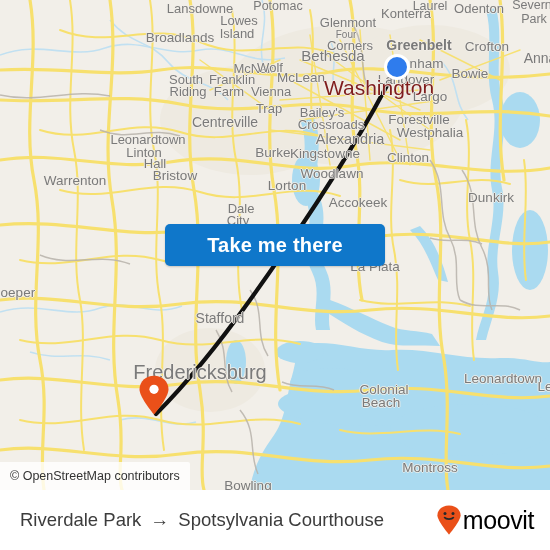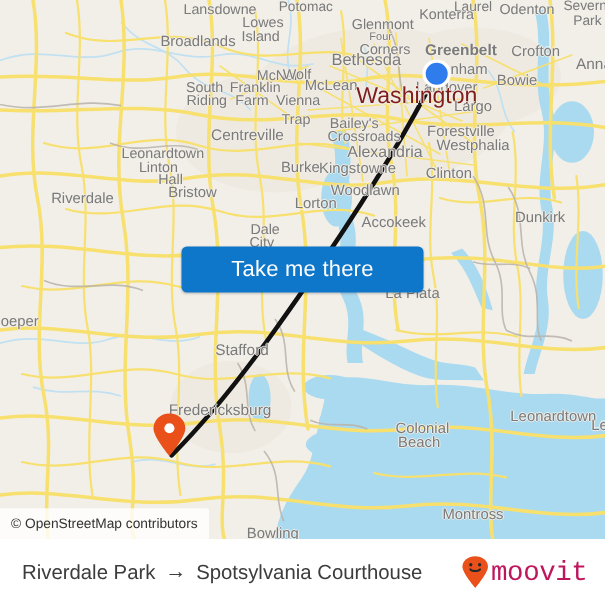--- a/index.html
+++ b/index.html
@@ -58,40 +58,41 @@
 
   
   .cta{
     position:absolute;left:165px;top:224px;width:220px;height:42px;
     background:#0f77ca;border-radius:5px;border:none;
     color:#ffffff;font-size:20px;
     font-family:"Liberation Sans", sans-serif;
     display:flex;align-items:center;justify-content:center;
     cursor:pointer;letter-spacing:.2px;
     box-shadow:0 1px 2px rgba(0,0,0,.18);
+    font-weight:bold;
   }
 
   
   .footer{
     position:absolute;left:0;top:490px;width:550px;height:60px;
     background:#ffffff;
     display:flex;align-items:center;
   }
   .route-title{
     margin-left:20px;display:flex;align-items:center;
     font-size:18.5px;color:#3c3c3c;white-space:nowrap;
   }
   .route-title .arrow{margin:0 9px;font-size:19px;color:#3c3c3c;}
   .brand{
     position:absolute;right:16px;top:50%;transform:translateY(-50%);
     display:flex;align-items:center;
   }
   .brand-word{
-    font-size:25px;color:#be185d;letter-spacing:-.4px;
-    font-family:Liberation Mono, monospace;font-weight:400;
+    font-size:25px;color:#000000;letter-spacing:-.4px;
+    font-family:Liberation Sans, sans-serif;font-weight:400;
     margin-left:1px;
   }
 </style>
 </head>
 <body>
 
 <div id="app">
 
   <div class="map">
 
@@ -262,30 +263,30 @@
         <div class="label" style="left: 430px; top: 132px; font-size: 13.5px;">Westphalia</div>
         <div class="label" style="left: 148px; top: 139px; font-size: 13px;">Leonardtown</div>
         <div class="label" style="left: 350px; top: 139px; font-size: 14.5px;">Alexandria</div>
         <div class="label" style="left: 144px; top: 152px; font-size: 13px;">Linton</div>
         <div class="label" style="left: 155px; top: 163px; font-size: 13px;">Hall</div>
         <div class="label" style="left: 273px; top: 152px; font-size: 13.5px;">Burke</div>
         <div class="label" style="left: 325px; top: 153px; font-size: 13.5px;">Kingstowne</div>
         <div class="label" style="left: 408px; top: 157px; font-size: 13.5px;">Clinton</div>
         <div class="label" style="left: 175px; top: 175px; font-size: 13.5px;">Bristow</div>
         <div class="label" style="left: 332px; top: 173px; font-size: 13.5px;">Woodlawn</div>
-        <div class="label" style="left: 75px; top: 180px; font-size: 13.5px;">Riverdale</div>
+        <div class="label" style="left: 75px; top: 180px; font-size: 13.5px;">Warrenton</div>
         <div class="label" style="left: 287px; top: 185px; font-size: 13.5px;">Lorton</div>
         <div class="label" style="left: 491px; top: 177px; font-size: 13.5px; margin-top: 20px;">Dunkirk</div>
         <div class="label" style="left: 358px; top: 202px; font-size: 13.5px;">Accokeek</div>
         <div class="label" style="left: 241px; top: 208px; font-size: 13px;">Dale</div>
         <div class="label" style="left: 238px; top: 220px; font-size: 13px;">City</div>
         <div class="label" style="left: 375px; top: 266px; font-size: 13.5px;">La Plata</div>
         <div class="label" style="left: 13px; top: 292px; font-size: 13.5px;">Coeper</div>
         <div class="label" style="left: 220px; top: 318px; font-size: 14px;">Stafford</div>
-        <div class="label" style="left: 200px; top: 372px; font-size: 14px;">Fredericksburg</div>
+        <div class="label" style="left: 200px; top: 372px; font-size: 20px;">Fredericksburg</div>
         <div class="label" style="left: 384px; top: 389px; font-size: 13.5px;">Colonial</div>
         <div class="label" style="left: 381px; top: 402px; font-size: 13.5px;">Beach</div>
         <div class="label" style="left: 503px; top: 378px; font-size: 13.5px;">Leonardtown</div>
         <div class="label" style="left: 545px; top: 386px; font-size: 13.5px;">Le</div>
         <div class="label" style="left: 430px; top: 467px; font-size: 13.5px;">Montross</div>
         <div class="label" style="left: 248px; top: 485px; font-size: 13.5px;">Bowling</div>
       </div>
 
     <div class="marker-origin" id="origin-marker" style="left: 397px; top: 67px;"></div>
 

